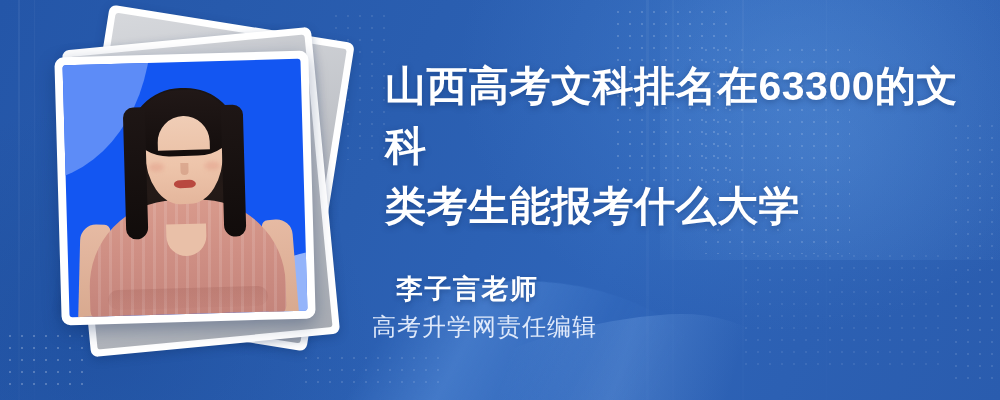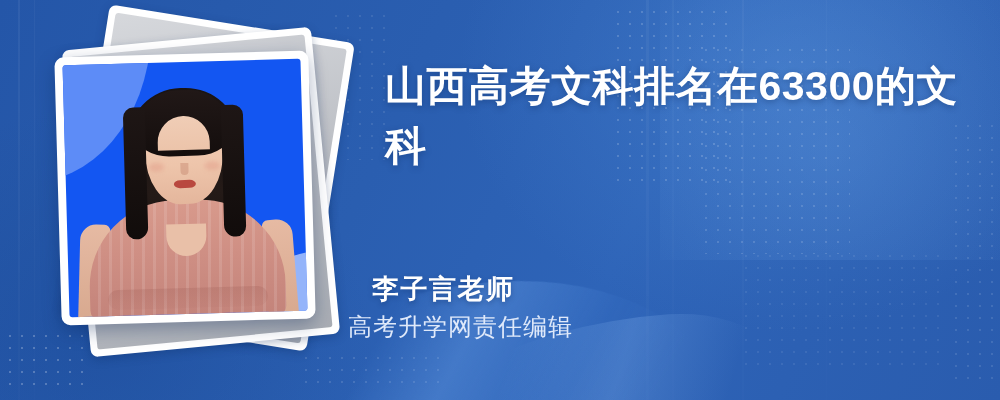--- a/index.html
+++ b/index.html
@@ -173,21 +173,21 @@
   .blush-l{left:50%;margin-left:-36px;}
   .blush-r{left:50%;margin-left:20px;}
 
   
   .text-col{position:absolute;left:385px;top:56px;width:580px;}
   .title{
     color:#ffffff;font-size:41px;line-height:60px;font-weight:bold;
     letter-spacing:.5px;
     text-shadow:0 2px 6px rgba(10,35,80,.35);
   }
-  .byline{position:absolute;left:372px;top:272px;}
+  .byline{position:absolute;left:396px;top:272px;}
   .author{
     color:#ffffff;font-size:27px;font-weight:bold;line-height:34px;
     letter-spacing:1.5px;text-shadow:0 2px 5px rgba(10,35,80,.35);
   }
   .role{
     position:absolute;left:-24px;top:42px;
     color:#dfe9fa;font-size:24px;line-height:26px;letter-spacing:1px;
     white-space:nowrap;
   }
 </style>
@@ -242,20 +242,21 @@
           <div class="hair-front"></div>
           <div class="hair-side-l"></div>
           <div class="hair-side-r"></div>
         </div>
       </div>
     </div>
   </div>
 
   <div class="text-col">
     <div class="title">山西高考文科排名在63300的文科</div>
+    <div class="title">类考生能报考什么大学</div>
   </div>
 
   <div class="byline">
     <div class="author">李子言老师</div>
     <div class="role">高考升学网责任编辑</div>
   </div>
 
 </div>
 
 </body></html>

